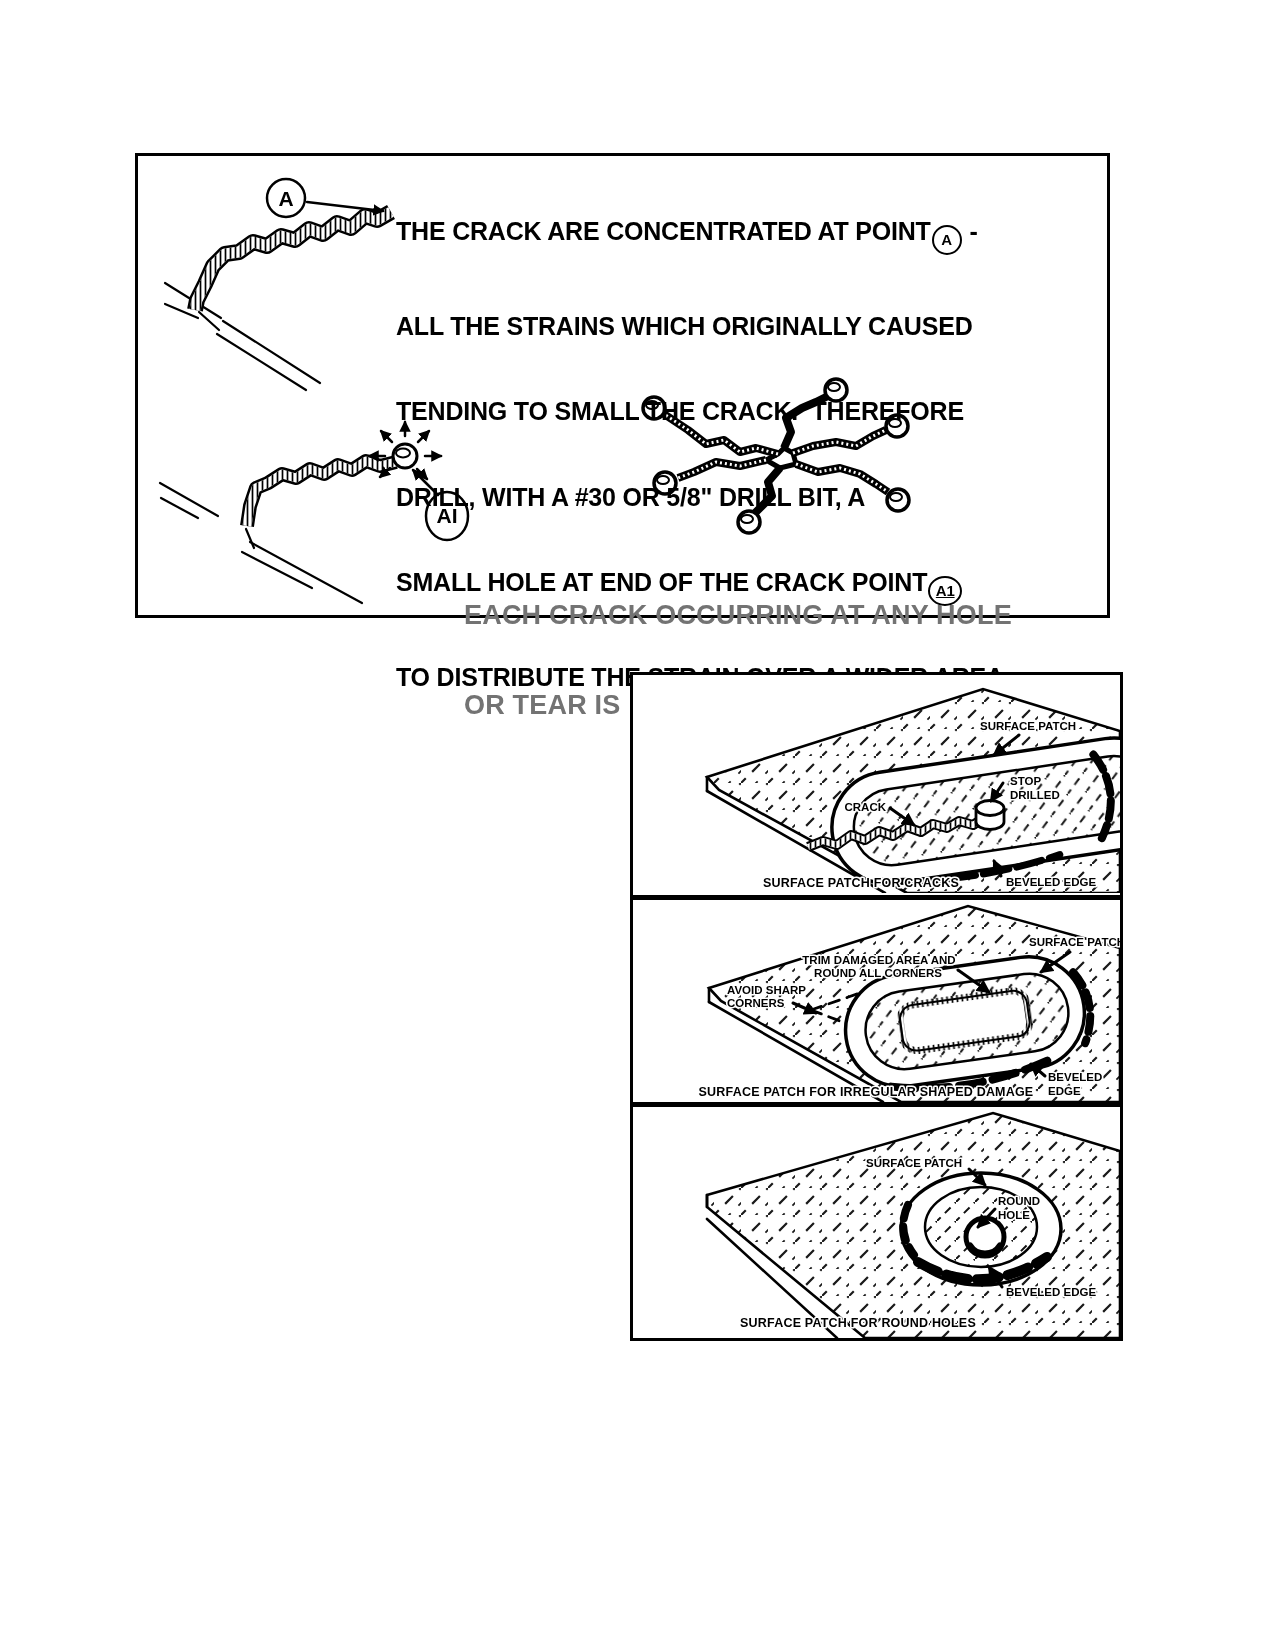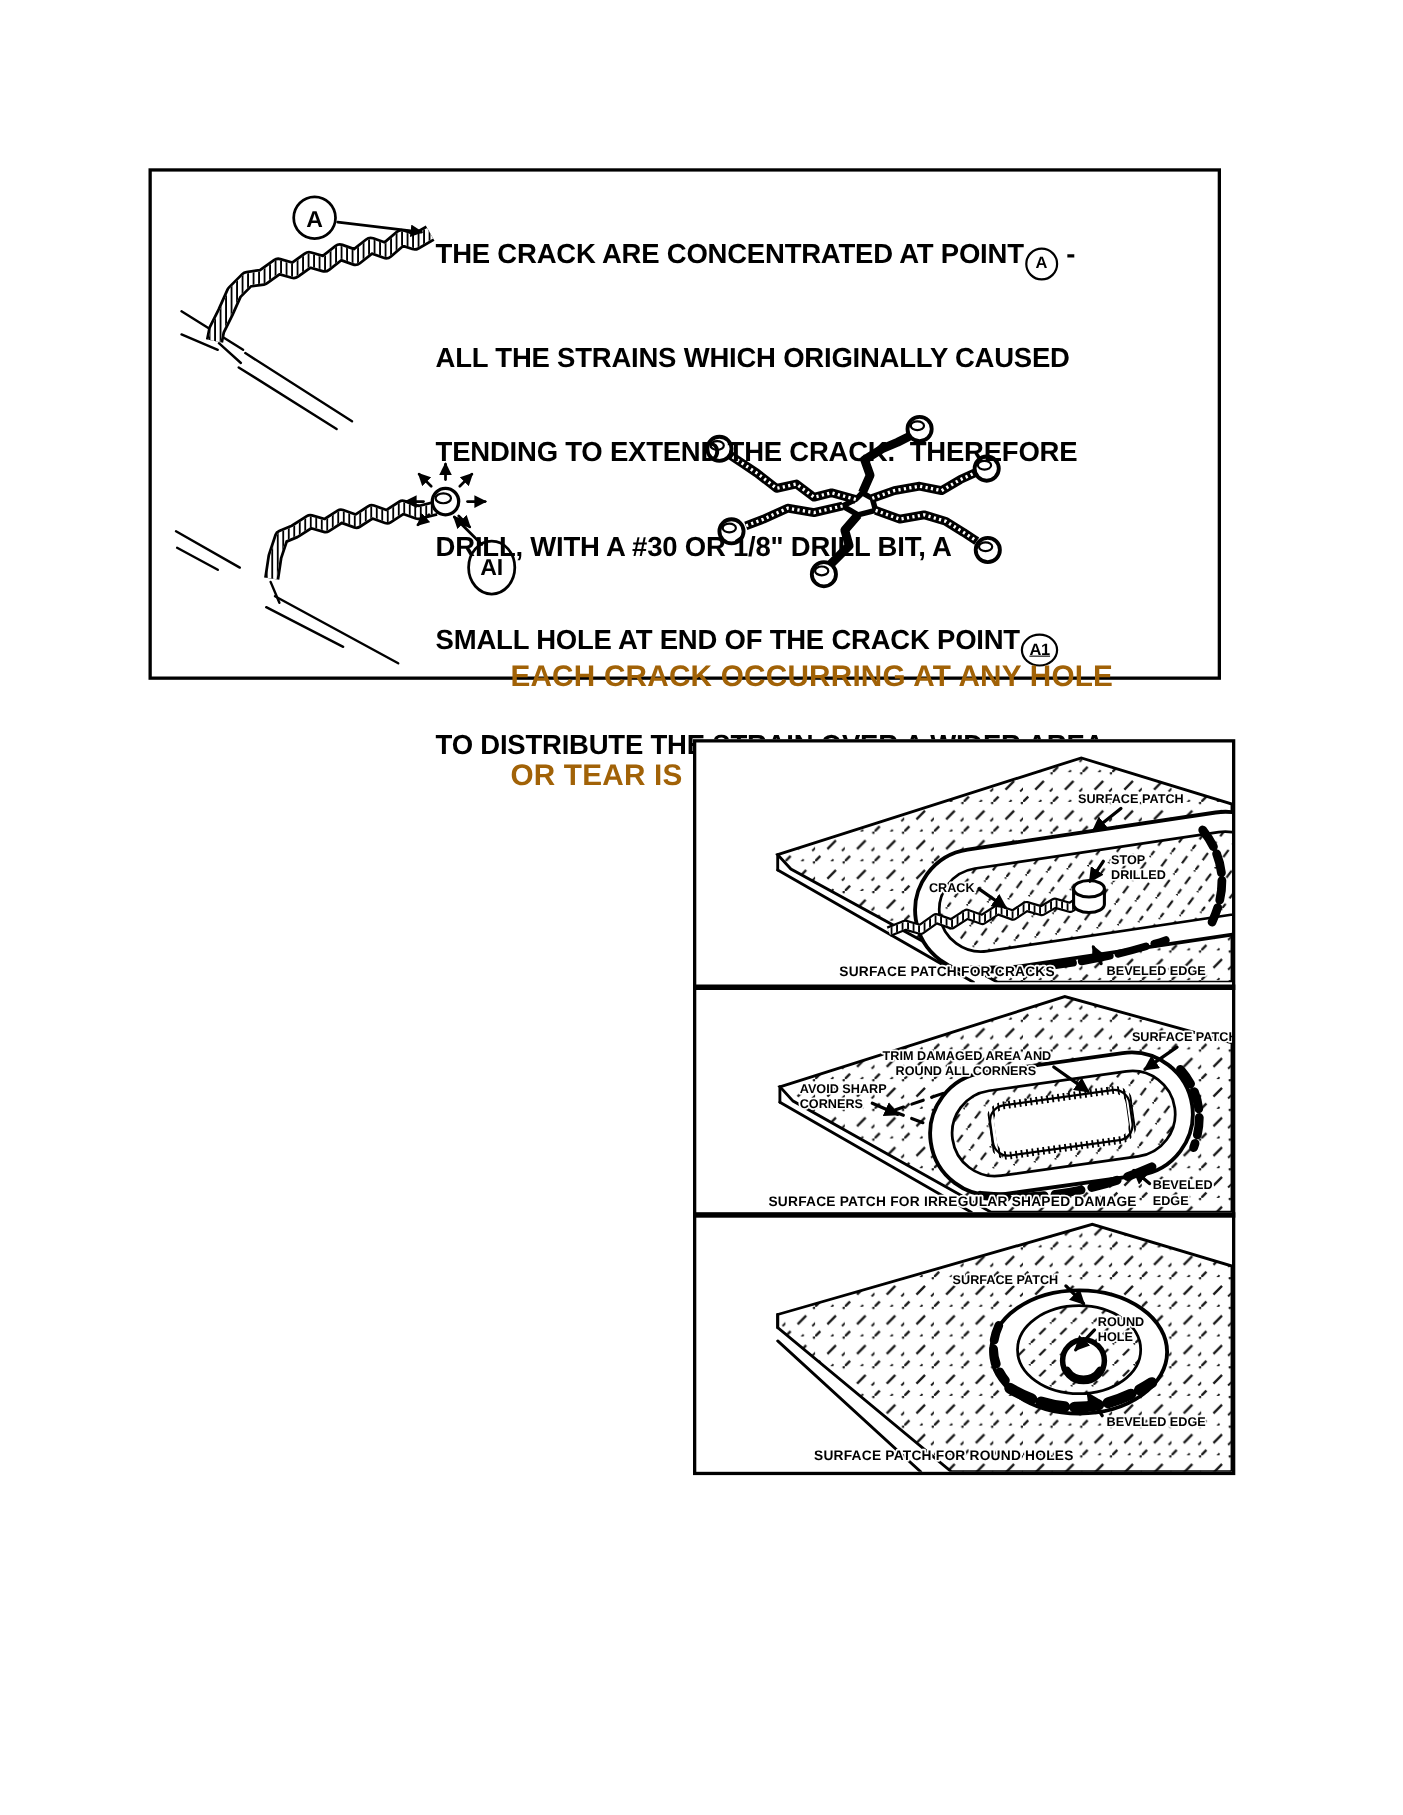--- a/index.html
+++ b/index.html
@@ -10,21 +10,21 @@
   #fig2{left:630px;top:672px;width:493px;height:669px;}
   .abs{position:absolute;}
   
   .instruction{position:absolute;left:258px;top:4px;font-weight:bold;font-size:25px;
                line-height:28.5px;letter-spacing:-0.2px;white-space:pre;}
   .circ{display:inline-flex;align-items:center;justify-content:center;
         width:26px;height:26px;border:2.5px solid #000;border-radius:50%;
         font-size:15px;font-weight:bold;vertical-align:-5px;margin:0 1px;line-height:1;}
   .circ.wide{width:30px;text-decoration:underline;}
   .graycap{position:absolute;left:326px;top:384px;font-weight:bold;font-size:27px;
-           line-height:30px;color:#a16207;letter-spacing:0.2px;white-space:pre;}
+           line-height:30px;color:#737373;letter-spacing:0.2px;white-space:pre;}
   
   .divider{position:absolute;left:-2px;width:492px;height:5px;background:#000;}
   svg{display:block;}
   svg text{font-family:"Liberation Sans",sans-serif;font-weight:bold;fill:#000;
            paint-order:stroke;stroke:#fff;stroke-width:3.2px;stroke-linejoin:round;}
   svg text.lab{font-size:11.5px;}
   svg text.cap{font-size:12.5px;letter-spacing:0.2px;}
   svg text.big{font-size:21px;stroke-width:0;}
   .ln{stroke:#000;stroke-linecap:round;fill:none;}
 </style>
@@ -144,22 +144,22 @@
         <g>
             <circle cx="77" cy="127" r="11" fill="#fff" stroke="#000" stroke-width="3.5"></circle>
             <ellipse cx="75" cy="124" rx="6" ry="4" fill="none" stroke="#000" stroke-width="2"></ellipse>
           </g>
       </g>
     </svg>
 
     <div class="instruction">
       <div class="t-line"><span>THE CRACK ARE CONCENTRATED AT POINT</span><span class="circ">A</span><span> -</span></div>
       <div class="t-line"><span>ALL THE STRAINS WHICH ORIGINALLY CAUSED</span></div>
-      <div class="t-line"><span>TENDING TO EXTEND THE CRACK.  THEREFORE</span></div>
-      <div class="t-line"><span>DRILL, WITH A #30 OR 1/8" DRILL BIT, A</span></div>
+      <div class="t-line"><span>TENDING TO SMALL THE CRACK.  THEREFORE</span></div>
+      <div class="t-line"><span>DRILL, WITH A #30 OR 5/8" DRILL BIT, A</span></div>
       <div class="t-line"><span>SMALL HOLE AT END OF THE CRACK POINT</span><span class="circ wide">A1</span></div>
       <div class="t-line"><span>TO DISTRIBUTE THE STRAIN OVER A WIDER AREA.</span></div>
     </div>
 
     <div class="graycap">
       <div>EACH CRACK OCCURRING AT ANY HOLE</div>
       <div>OR TEAR IS DRILLED IN SAME MANNER.</div>
     </div>
   </div>
 

